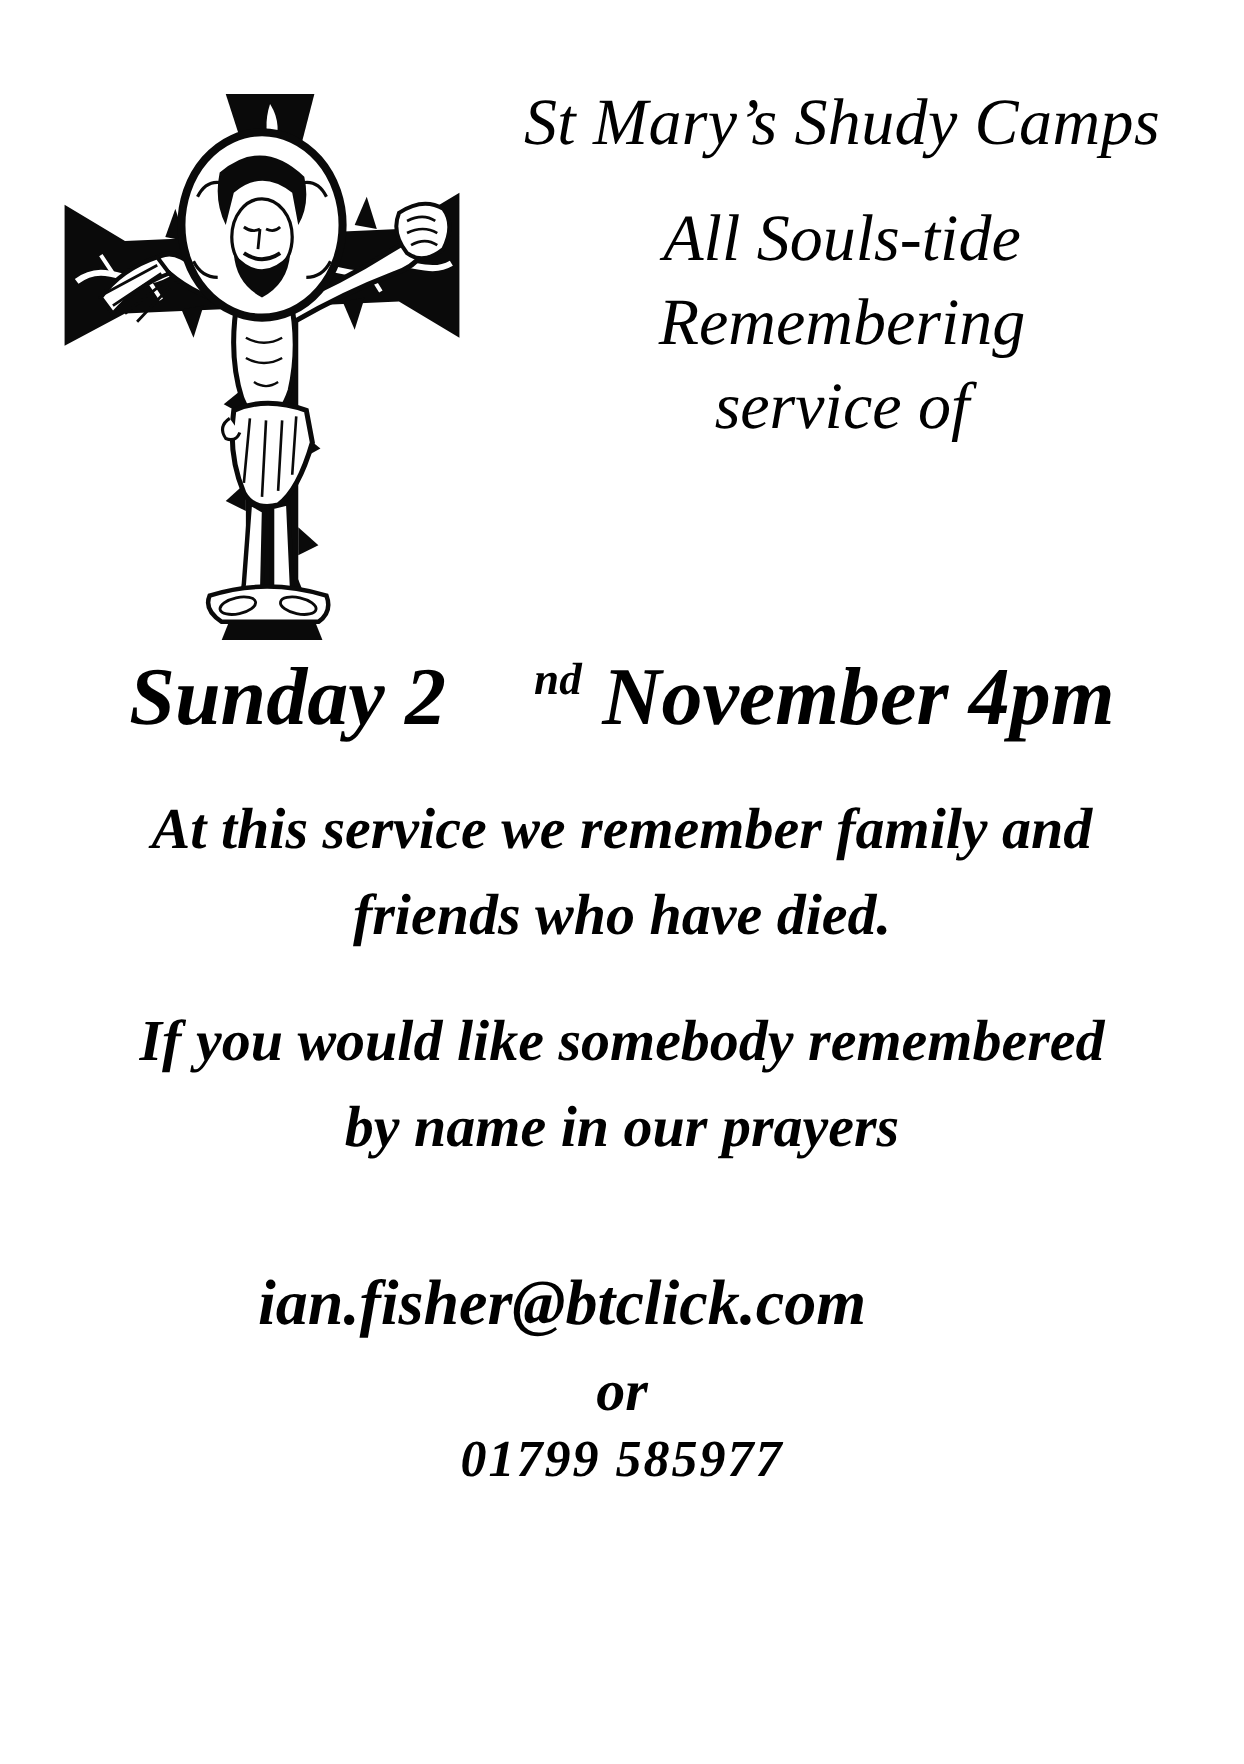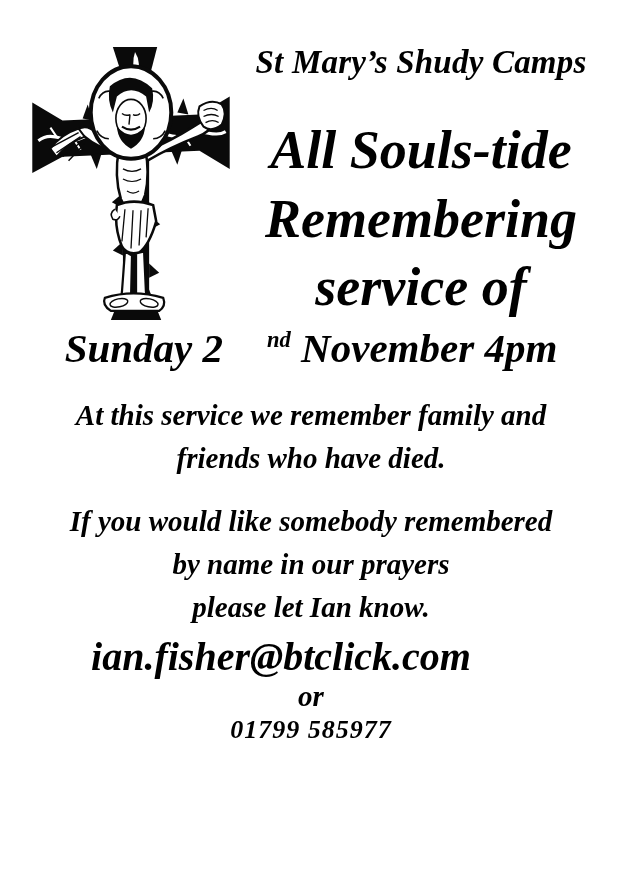--- a/index.html
+++ b/index.html
@@ -14,38 +14,38 @@
     font-style: italic;
     overflow: hidden;
   }
   .abs { position: absolute; text-align: center; font-weight: bold; }
 
   .crucifix { left: 26px; top: 44px; width: 210px; height: 278px; text-align: left; }
   .crucifix svg { width: 100%; height: 100%; display: block; }
 
   .church-name {
     left: 240px; top: 44px; width: 362px;
-    font-size: 33px; font-weight: 700; letter-spacing: .2px;
+    font-size: 33px; font-weight: 400; letter-spacing: .2px;
     white-space: nowrap;
   }
   .main-title {
-    left: 240px; top: 116px; width: 362px;
-    font-size: 54px; font-weight: 700; line-height: 1.27;
+    left: 240px; top: 100px; width: 362px;
+    font-size: 33px; font-weight: 400; line-height: 1.27;
   }
   .date-line {
     left: 0; top: 324px; width: 622px;
     font-size: 41px; font-weight: 700; white-space: nowrap;
   }
   .date-line sup { font-size: .55em; vertical-align: super; line-height: 0; margin-left: 44px; }
 
   .para { left: 0; width: 622px; font-size: 29px; line-height: 1.48; }
   .para1 { top: 394px; }
   .para2 { top: 500px; }
 
-  .email-line { left: 0; top: 633px; width: 562px; font-size: 40px; }
+  .email-line { left: 0; top: 633px; width: 562px; font-size: 32px; }
   .sep-line   { left: 0; top: 680px; width: 622px; font-size: 29px; }
   .phone-line { left: 0; top: 715px; width: 622px; font-size: 26px; letter-spacing: 1px; }
 </style>
 </head>
 <body>
 
 <div class="page">
 
   <div class="abs crucifix">
     <svg viewBox="0 0 208 276" xmlns="http://www.w3.org/2000/svg" aria-hidden="true">
@@ -117,20 +117,19 @@
   <div class="abs date-line"><span>Sunday 2</span><sup>nd</sup><span> November 4pm</span></div>
 
   <div class="abs para para1">
     <div>At this service we remember family and</div>
     <div>friends who have died.</div>
   </div>
 
   <div class="abs para para2">
     <div>If you would like somebody remembered</div>
     <div>by name in our prayers</div>
-    <div>please let Ian know.</div>
   </div>
 
   <div class="abs email-line">ian.fisher@btclick.com</div>
   <div class="abs sep-line">or</div>
   <div class="abs phone-line">01799 585977</div>
 
 </div>
 
 </body></html>

